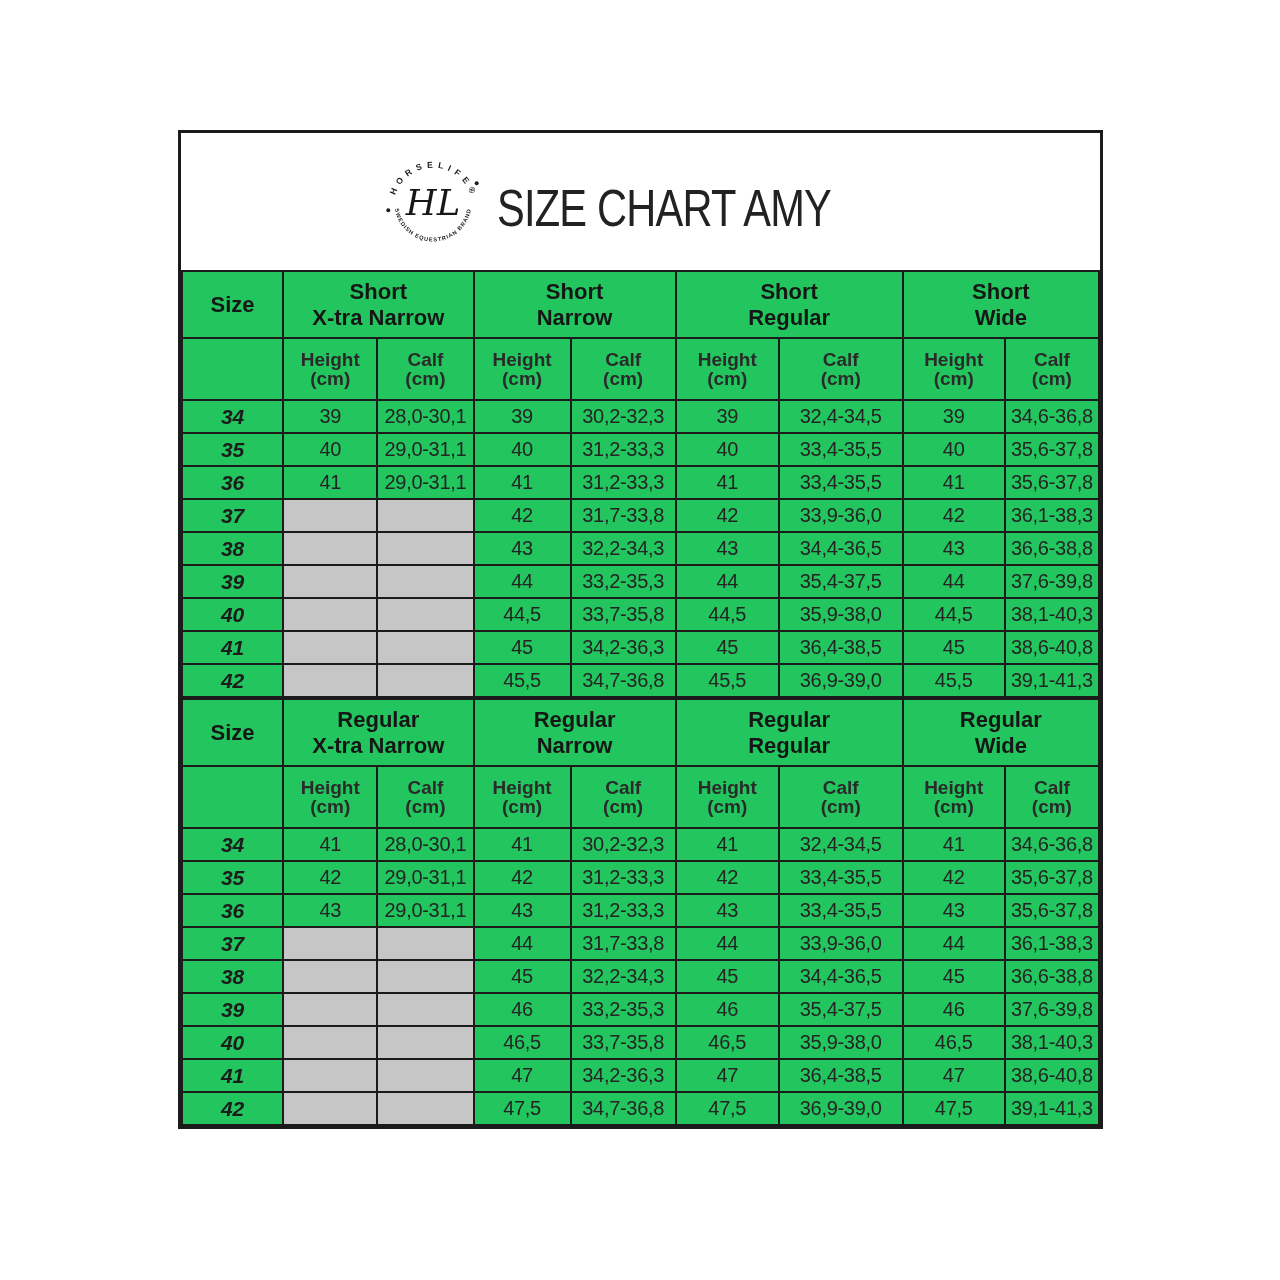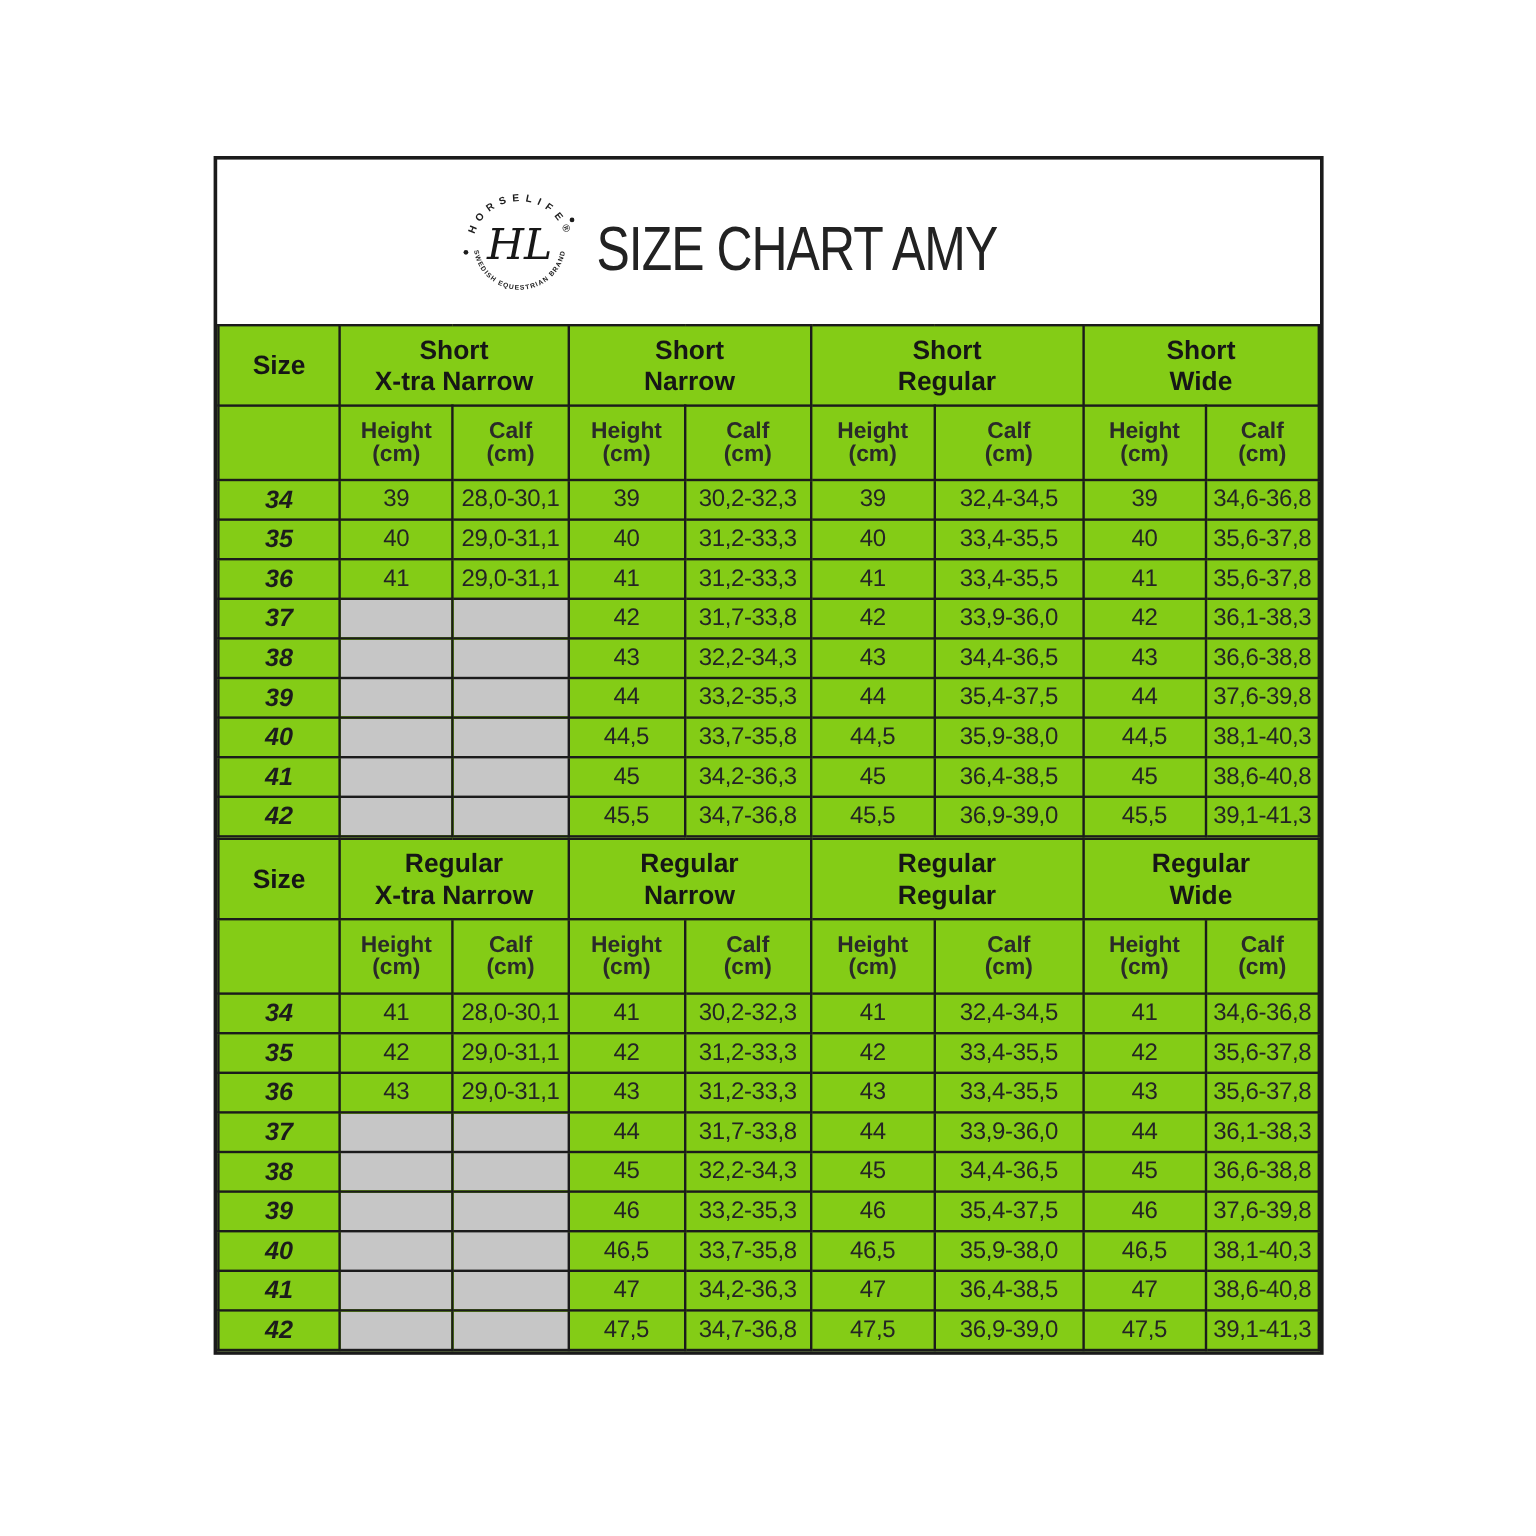--- a/index.html
+++ b/index.html
@@ -19,21 +19,21 @@
   .title {
     position:absolute; left:316px; top:44px;
     font-size:52px; line-height:62px; font-weight:normal;
     letter-spacing:-1px; color:#222;
     transform:scaleX(0.80); transform-origin:left center;
     white-space:nowrap;
   }
 
   table.size-table {
     width:100%; border-collapse:collapse; table-layout:fixed;
-    background:#84cc16;
+    background:#22c55e;
   }
   th, td {
     border:2px solid #1b1b1b; text-align:center; vertical-align:middle;
     overflow:hidden; padding:0;
   }
 
   tr.group-row th { height:67px; font-size:22px; font-weight:bold; line-height:1.18; color:#161616; }
   tr.sub-row th   { height:62px; font-size:19px; font-weight:bold; line-height:1.02; color:#2a2a2a; }
 
   tbody tr.data-row { height:33px; }

